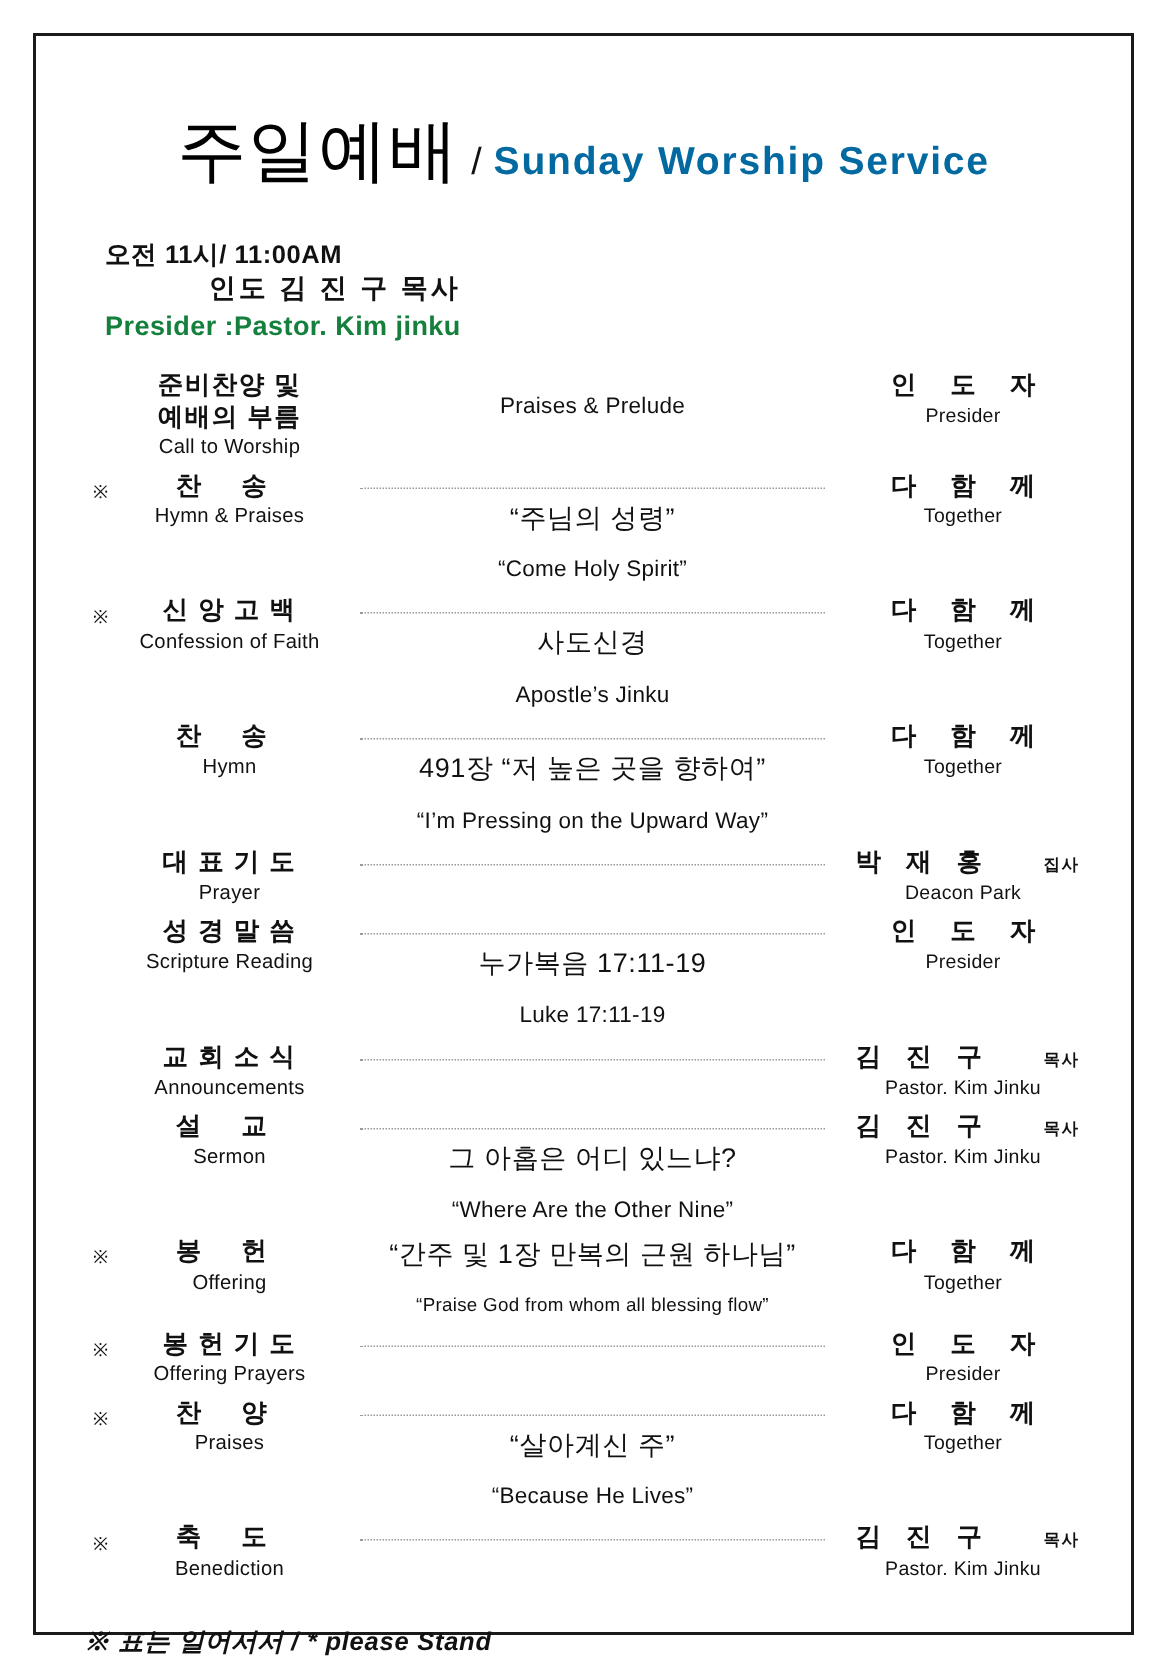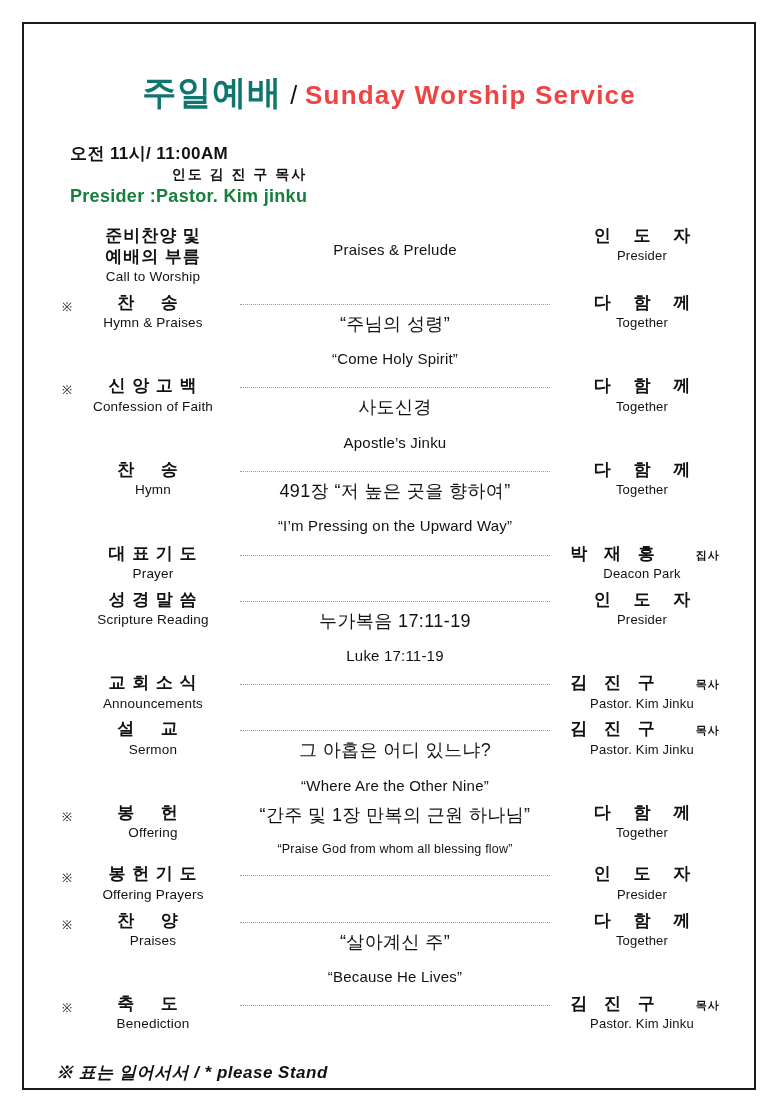--- a/index.html
+++ b/index.html
@@ -28,36 +28,36 @@
   
   .title-row {
     display: flex;
     align-items: baseline;
     justify-content: center;
     gap: 6px;
     margin-top: 22px;
     margin-bottom: 18px;
   }
   .title-ko {
-    font-size: 34px;
-    font-weight: bold;
+    font-size: 46px;
+    font-weight: normal;
     letter-spacing: 1px;
-    color: #0f766e;
+    color: #000000;
   }
   .title-sep {
     font-size: 25px;
     font-weight: normal;
     color: #111;
     padding: 0 2px;
   }
   .title-en {
     font-size: 26px;
     font-weight: bold;
     letter-spacing: 1.2px;
-    color: #ef4444;
+    color: #0369a1;
   }
   
   .subheader {
     display: flex;
     justify-content: space-between;
     align-items: flex-start;
     padding: 0 8px 0 14px;
     margin-bottom: 12px;
     flex-direction: column;
   }
@@ -65,21 +65,21 @@
     font-size: 17px;
     font-weight: bold;
     letter-spacing: 0.4px;
     padding-top: 8px;
   }
   .presider-block {
     text-align: right;
     line-height: 1.3;
   }
   .presider-ko {
-    font-size: 14px;
+    font-size: 18px;
     font-weight: bold;
     letter-spacing: 2px;
   }
   .presider-en {
     font-size: 18px;
     font-weight: bold;
     letter-spacing: 0.3px;
     color: #15803d;
     margin-top: 2px;
   }

